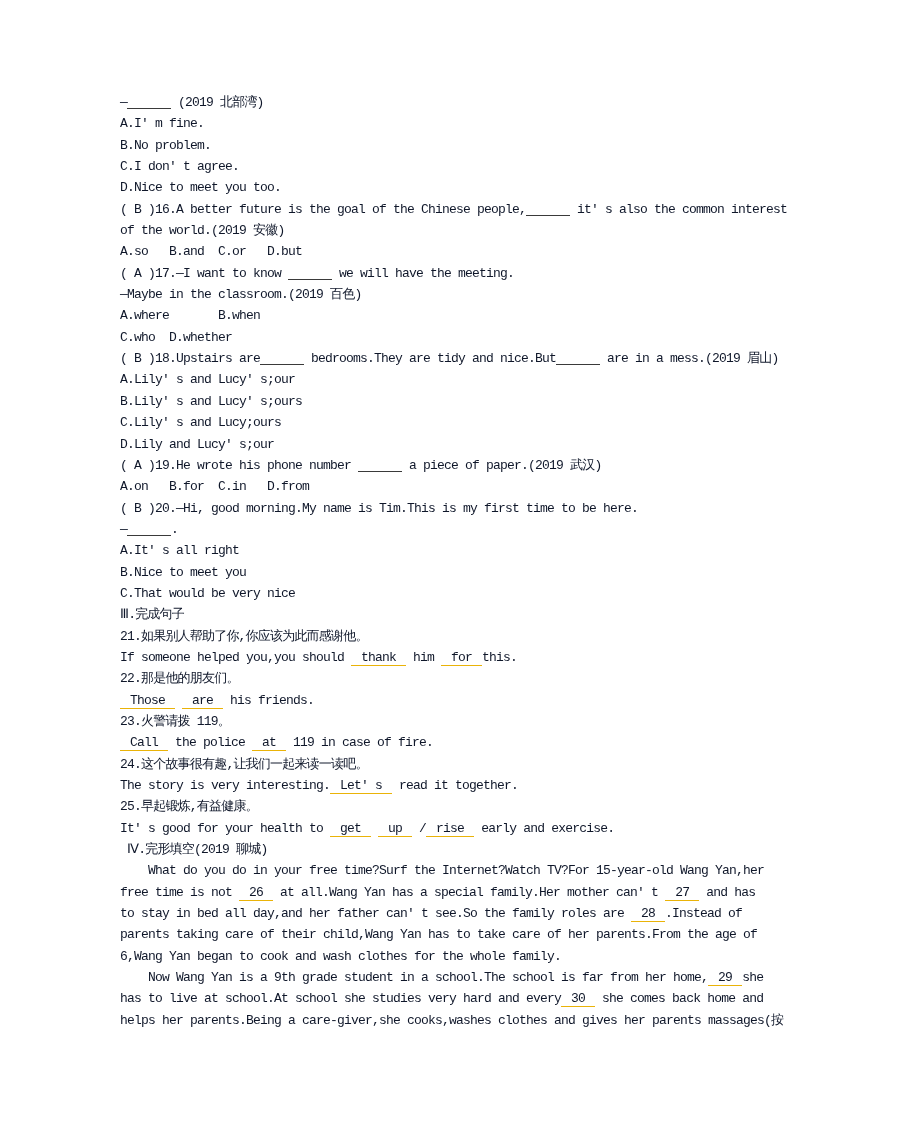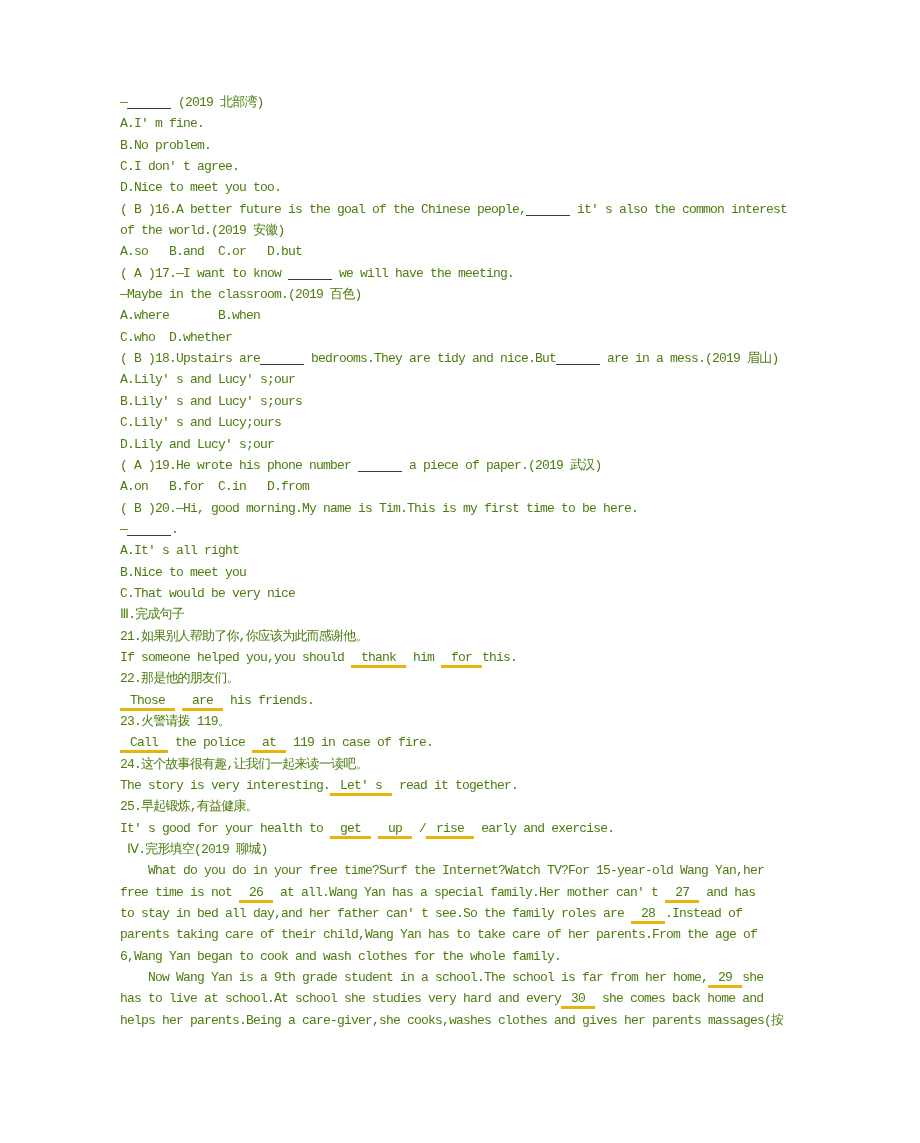--- a/index.html
+++ b/index.html
@@ -5,31 +5,31 @@
   html,body{margin:0;padding:0;}
   body{
     width:920px;height:1143px;
     background:#ffffff;
     position:relative;
     overflow:hidden;
   }
   .doc{
     position:absolute;
     left:120px;top:92px;width:690px;
-    color:#4d7c0f;
+    color:#0f172a;
     font-family:"Liberation Mono","DejaVu Sans Mono",monospace;
     font-size:13px;
     letter-spacing:-0.8px;
     line-height:21.35px;
     white-space:pre;
   }
   .line{height:21.35px;}
   .t{}
   .u{
-    border-bottom:3px solid #eab308;
+    border-bottom:1px solid #eab308;
     padding:0 10px;
   }
   .b{
     display:inline-block;
     border-bottom:1px solid #3a3a3a;
     height:10px;
     vertical-align:-3px;
   }
 </style>
 </head>

